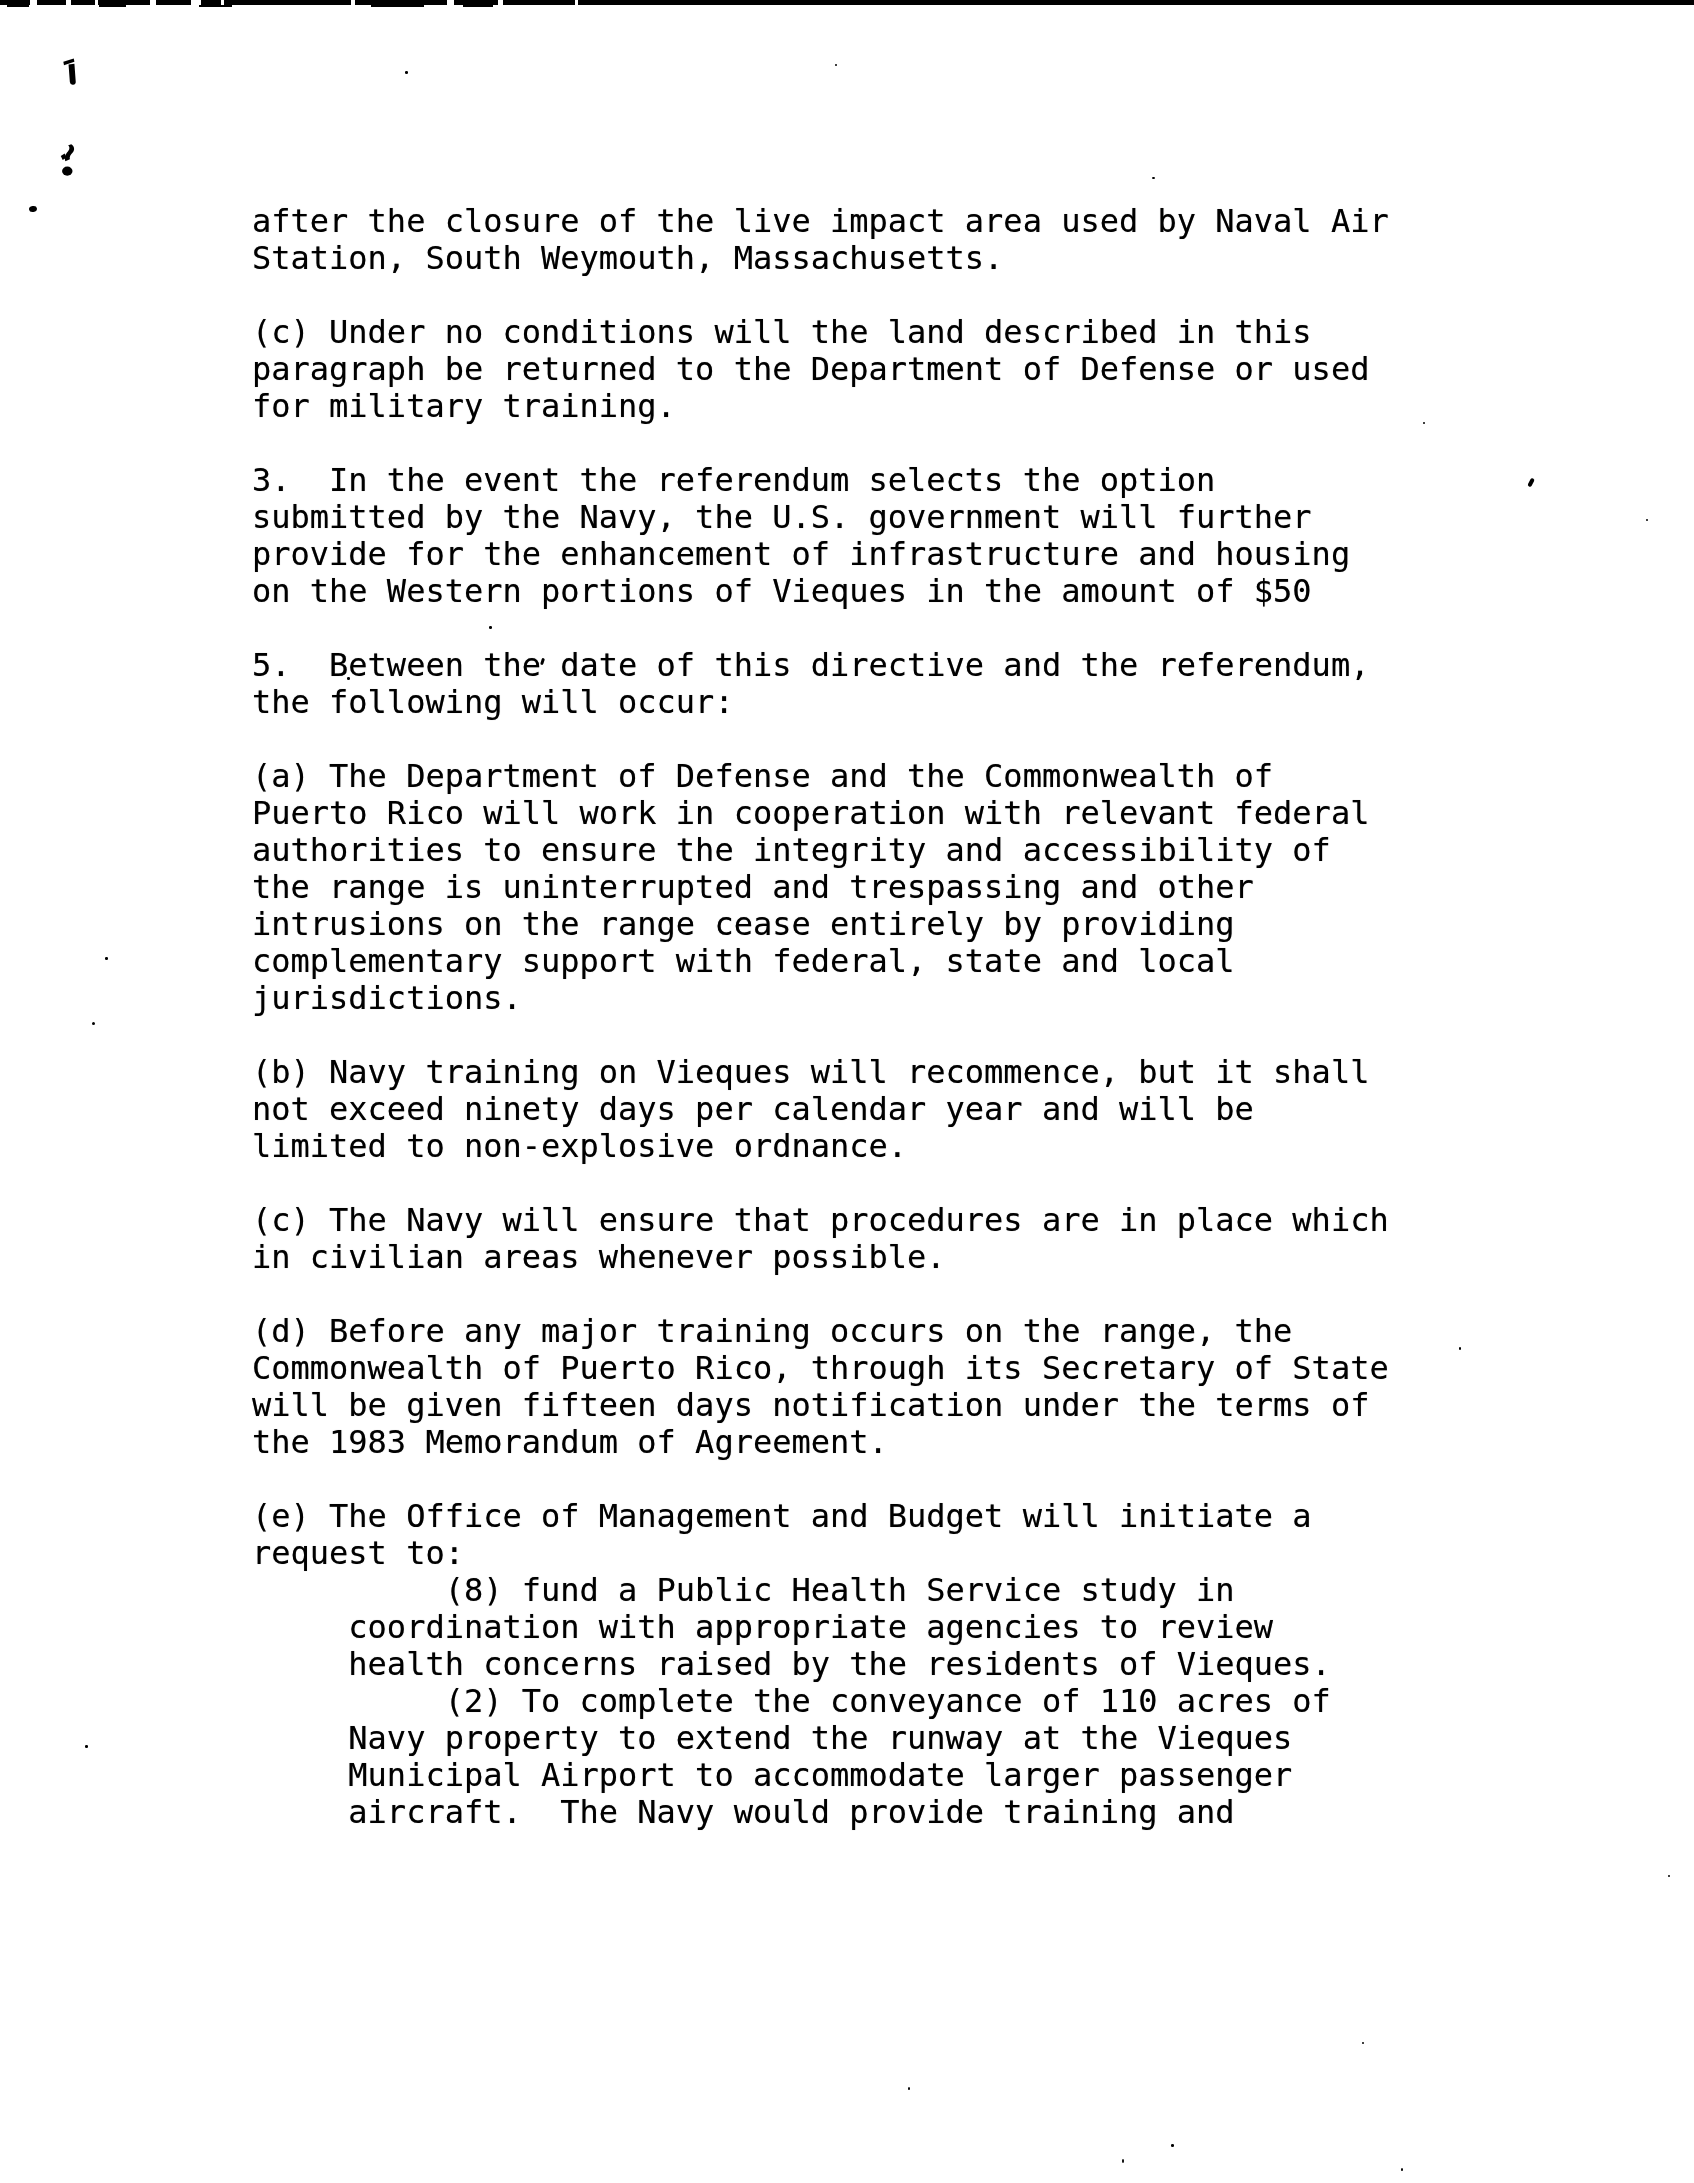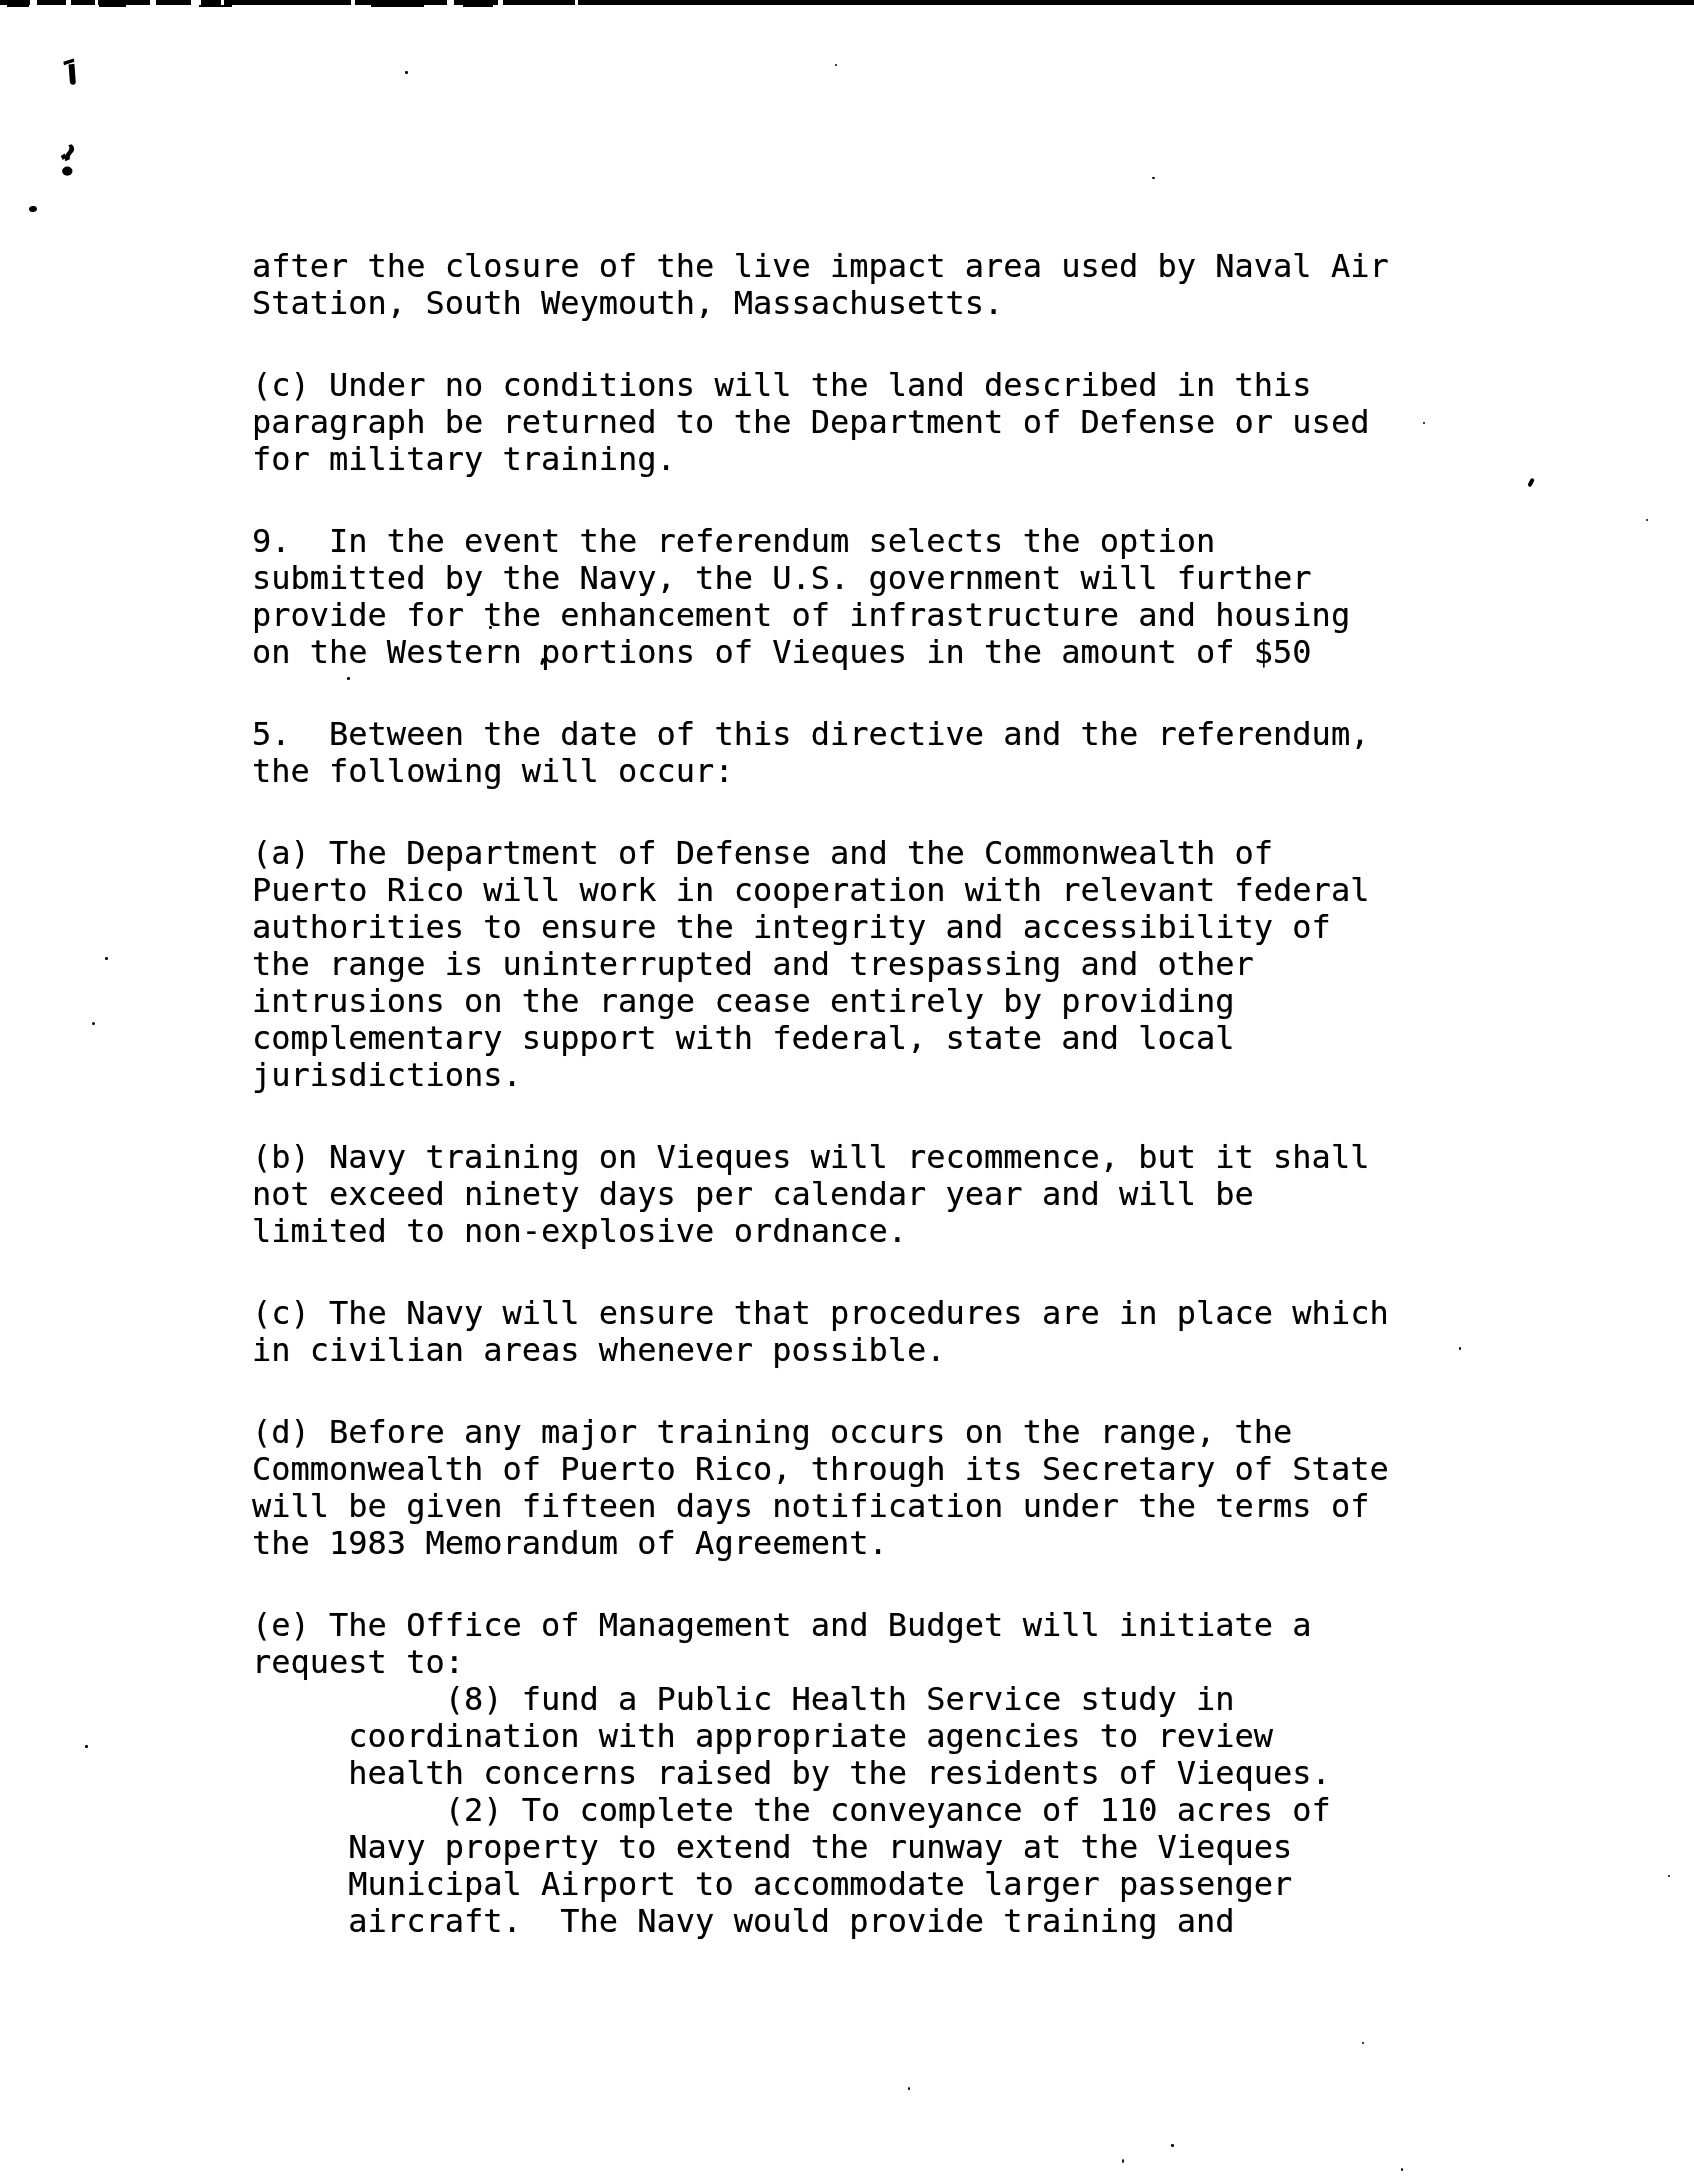--- a/index.html
+++ b/index.html
@@ -15,21 +15,21 @@
   
   .doc {
     position:absolute;
     left:252px;
     top:203px;
     color:var(--ink,#000000);
     font-size:32px;
     line-height:37px;
     text-shadow:0 0 0.7px rgba(0,0,0,0.5);
   }
-  .paragraph { margin-bottom:37px;margin-top:45px; }
+  .paragraph { margin-bottom:37px; }
   .line { white-space:pre; height:37px; }
   
   .scan-top-edge { position:absolute; top:0; left:0; width:1694px; height:5.3px; background:#000; }
   .scan-top-edge .gap { position:absolute; top:0; height:5.3px; background:#fff; }
   .frag { position:absolute; background:#000; }
   
   .speck { position:absolute; background:#000; border-radius:50%; }
   .smudge { position:absolute; }
 </style>
 </head>
@@ -71,21 +71,21 @@
       <div class="paragraph">
         <div class="line">after the closure of the live impact area used by Naval Air</div>
         <div class="line">Station, South Weymouth, Massachusetts.</div>
       </div>
       <div class="paragraph">
         <div class="line">(c) Under no conditions will the land described in this</div>
         <div class="line">paragraph be returned to the Department of Defense or used</div>
         <div class="line">for military training.</div>
       </div>
       <div class="paragraph">
-        <div class="line">9.  In the event the referendum selects the option</div>
+        <div class="line">3.  In the event the referendum selects the option</div>
         <div class="line">submitted by the Navy, the U.S. government will further</div>
         <div class="line">provide for the enhancement of infrastructure and housing</div>
         <div class="line">on the Western portions of Vieques in the amount of $50</div>
       </div>
       <div class="paragraph">
         <div class="line">5.  Between the date of this directive and the referendum,</div>
         <div class="line">the following will occur:</div>
       </div>
       <div class="paragraph">
         <div class="line">(a) The Department of Defense and the Commonwealth of</div>

